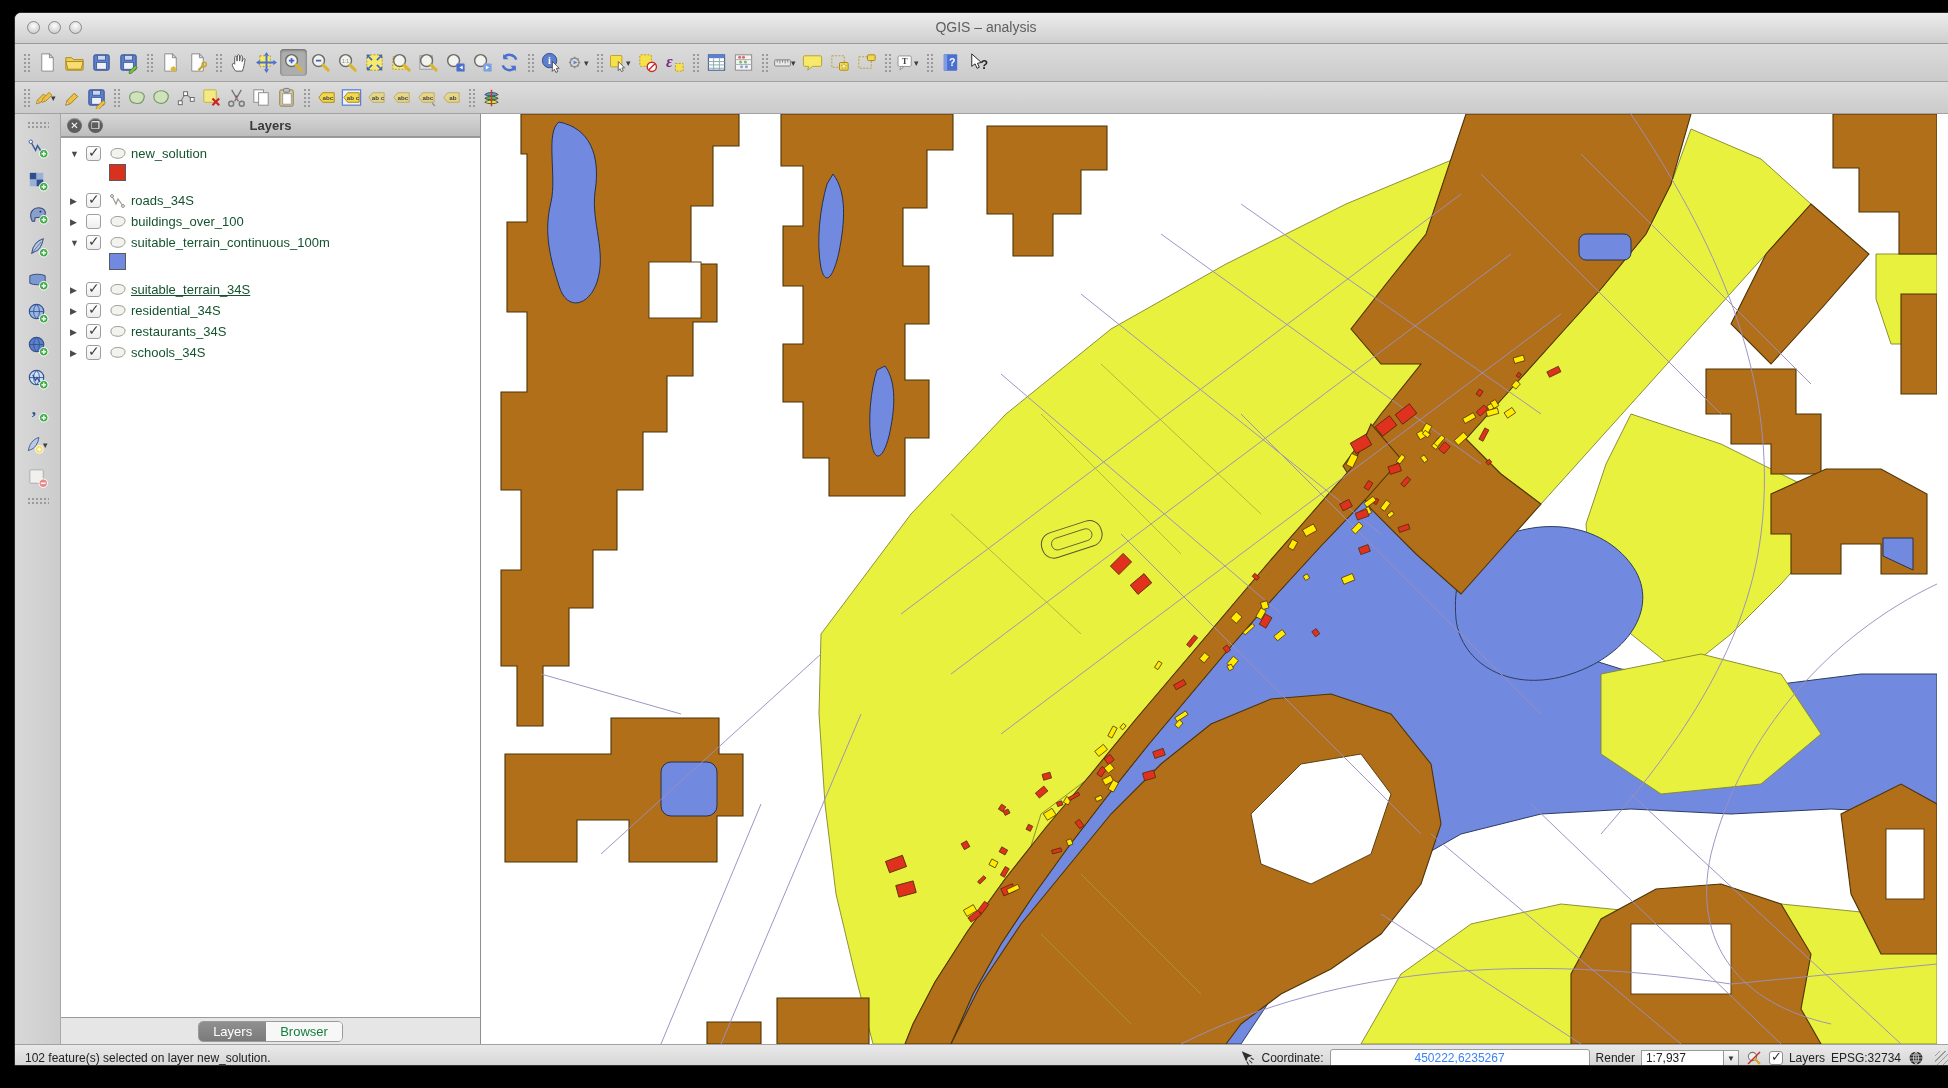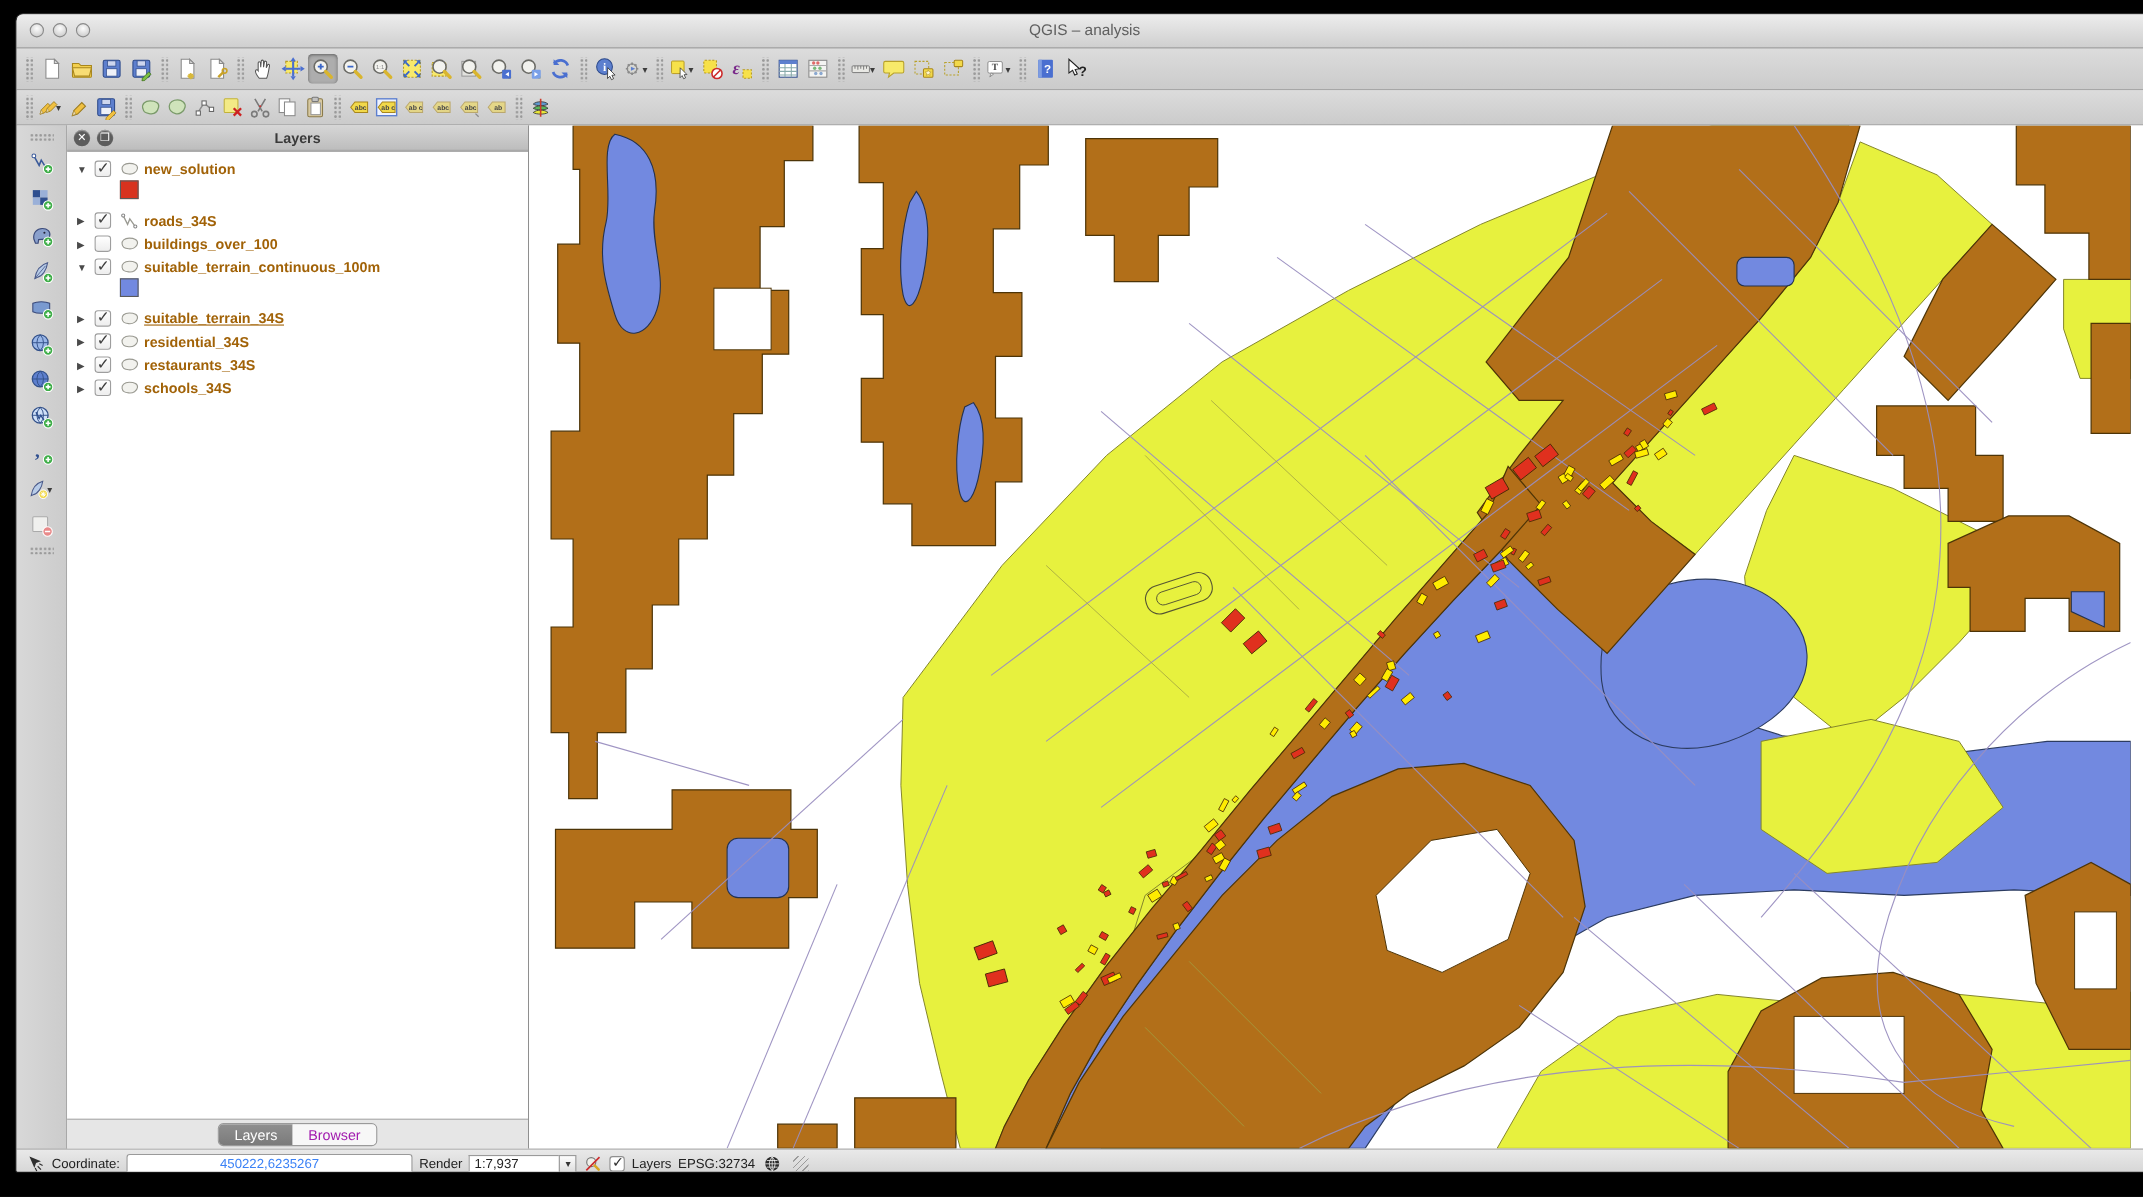--- a/index.html
+++ b/index.html
@@ -45,27 +45,27 @@
     display:flex;align-items:center;justify-content:center;font-size:10px;z-index:2;
     box-shadow:inset 0 1px 1px rgba(255,255,255,.4);}
   .layer-list{flex:1;background:#fff;border:1px solid #9a9a9a;border-left:none;border-right:none;
     padding:5px 0 0 0;overflow:hidden;}
   .lrow{display:flex;align-items:center;height:21px;padding-left:9px;}
   .lrow .exp{width:16px;font-size:9px;color:#4a4a4a;flex:none;}
   .lrow .cb{width:15px;height:15px;border:1px solid #9e9e9e;border-radius:3px;margin-right:8px;
     background:linear-gradient(#ffffff,#ededed);flex:none;position:relative;box-sizing:border-box;}
   .lrow .cb.on:after{content:"✓";position:absolute;left:1px;top:-3px;font-size:14px;color:#3f3f3f;}
   .lrow .licon{width:22px;flex:none;display:flex;align-items:center;}
-  .lrow .lname{font-size:13px;font-weight:bold;color:#a16207;white-space:nowrap;}
+  .lrow .lname{font-size:13px;font-weight:normal;color:#14532d;white-space:nowrap;}
   .lrow .lname.uline{text-decoration:underline;}
   .swrow{height:26px;display:flex;align-items:flex-start;padding-left:48px;}
   .swatch{width:17px;height:17px;border:1px solid #5a5a5a;box-sizing:border-box;}
   .panel-tabs{height:26px;display:flex;align-items:center;justify-content:center;background:#e6e6e6;}
   .tabgroup{display:flex;border:1px solid #9a9a9a;border-radius:5px;overflow:hidden;height:19px;}
-  .ptab{padding:1px 14px 0;font-size:13px;display:flex;align-items:center;background:#f7f7f7;color:#a21caf;}
+  .ptab{padding:1px 14px 0;font-size:13px;display:flex;align-items:center;background:#f7f7f7;color:#15803d;}
   .ptab.on{background:linear-gradient(#8f8f8f,#7b7b7b);color:#fff;}
   
   .map{flex:1;background:#fff;position:relative;overflow:hidden;}
   .map svg{display:block;}
   
   .statusbar{height:27px;background:linear-gradient(#e9e9e9,#d2d2d2);border-top:1px solid #a2a2a2;
     display:flex;align-items:center;font-size:12px;color:#222;padding:0 8px;box-sizing:border-box;}
   .status-msg{flex:1;padding-left:2px;}
   .sright{display:flex;align-items:center;gap:6px;}
   .coord-input{width:258px;height:17px;border:1px solid #9a9a9a;border-radius:3px;background:#fff;
@@ -871,20 +871,21 @@
             <rect x="-9" y="-6" width="18" height="12" fill="#e0301e" stroke="#4a2a06" stroke-width="0.8" transform="translate(640,450) rotate(-45)"></rect>
             <rect x="-9" y="-6" width="18" height="12" fill="#e0301e" stroke="#4a2a06" stroke-width="0.8" transform="translate(660,470) rotate(-40)"></rect>
             <rect x="-9" y="-6" width="18" height="12" fill="#e0301e" stroke="#4a2a06" stroke-width="0.8" transform="translate(415,750) rotate(-20)"></rect>
             <rect x="-9" y="-6" width="18" height="12" fill="#e0301e" stroke="#4a2a06" stroke-width="0.8" transform="translate(425,775) rotate(-15)"></rect>
           </g>
       </svg>
     </div>
   </div>
 
   <div class="statusbar">
+    <div class="status-msg">102 feature(s) selected on layer new_solution.</div>
     <div class="sright">
       <svg width="18" height="18" viewBox="0 0 24 24">
           <path d="M5 3l6 14 2-6 6-2z" fill="#2e2e2e"></path>
           <path d="M15 15l4 4M17 12l4 2M12 17l2 4" stroke="#2e2e2e" stroke-width="1.4" fill="none"></path>
         </svg>
       <span>Coordinate:</span>
       <input class="coord-input" value="450222,6235267" style="">
       <span>Render</span>
       <span class="scale-box">
         <span class="scale-field">1:7,937</span>

